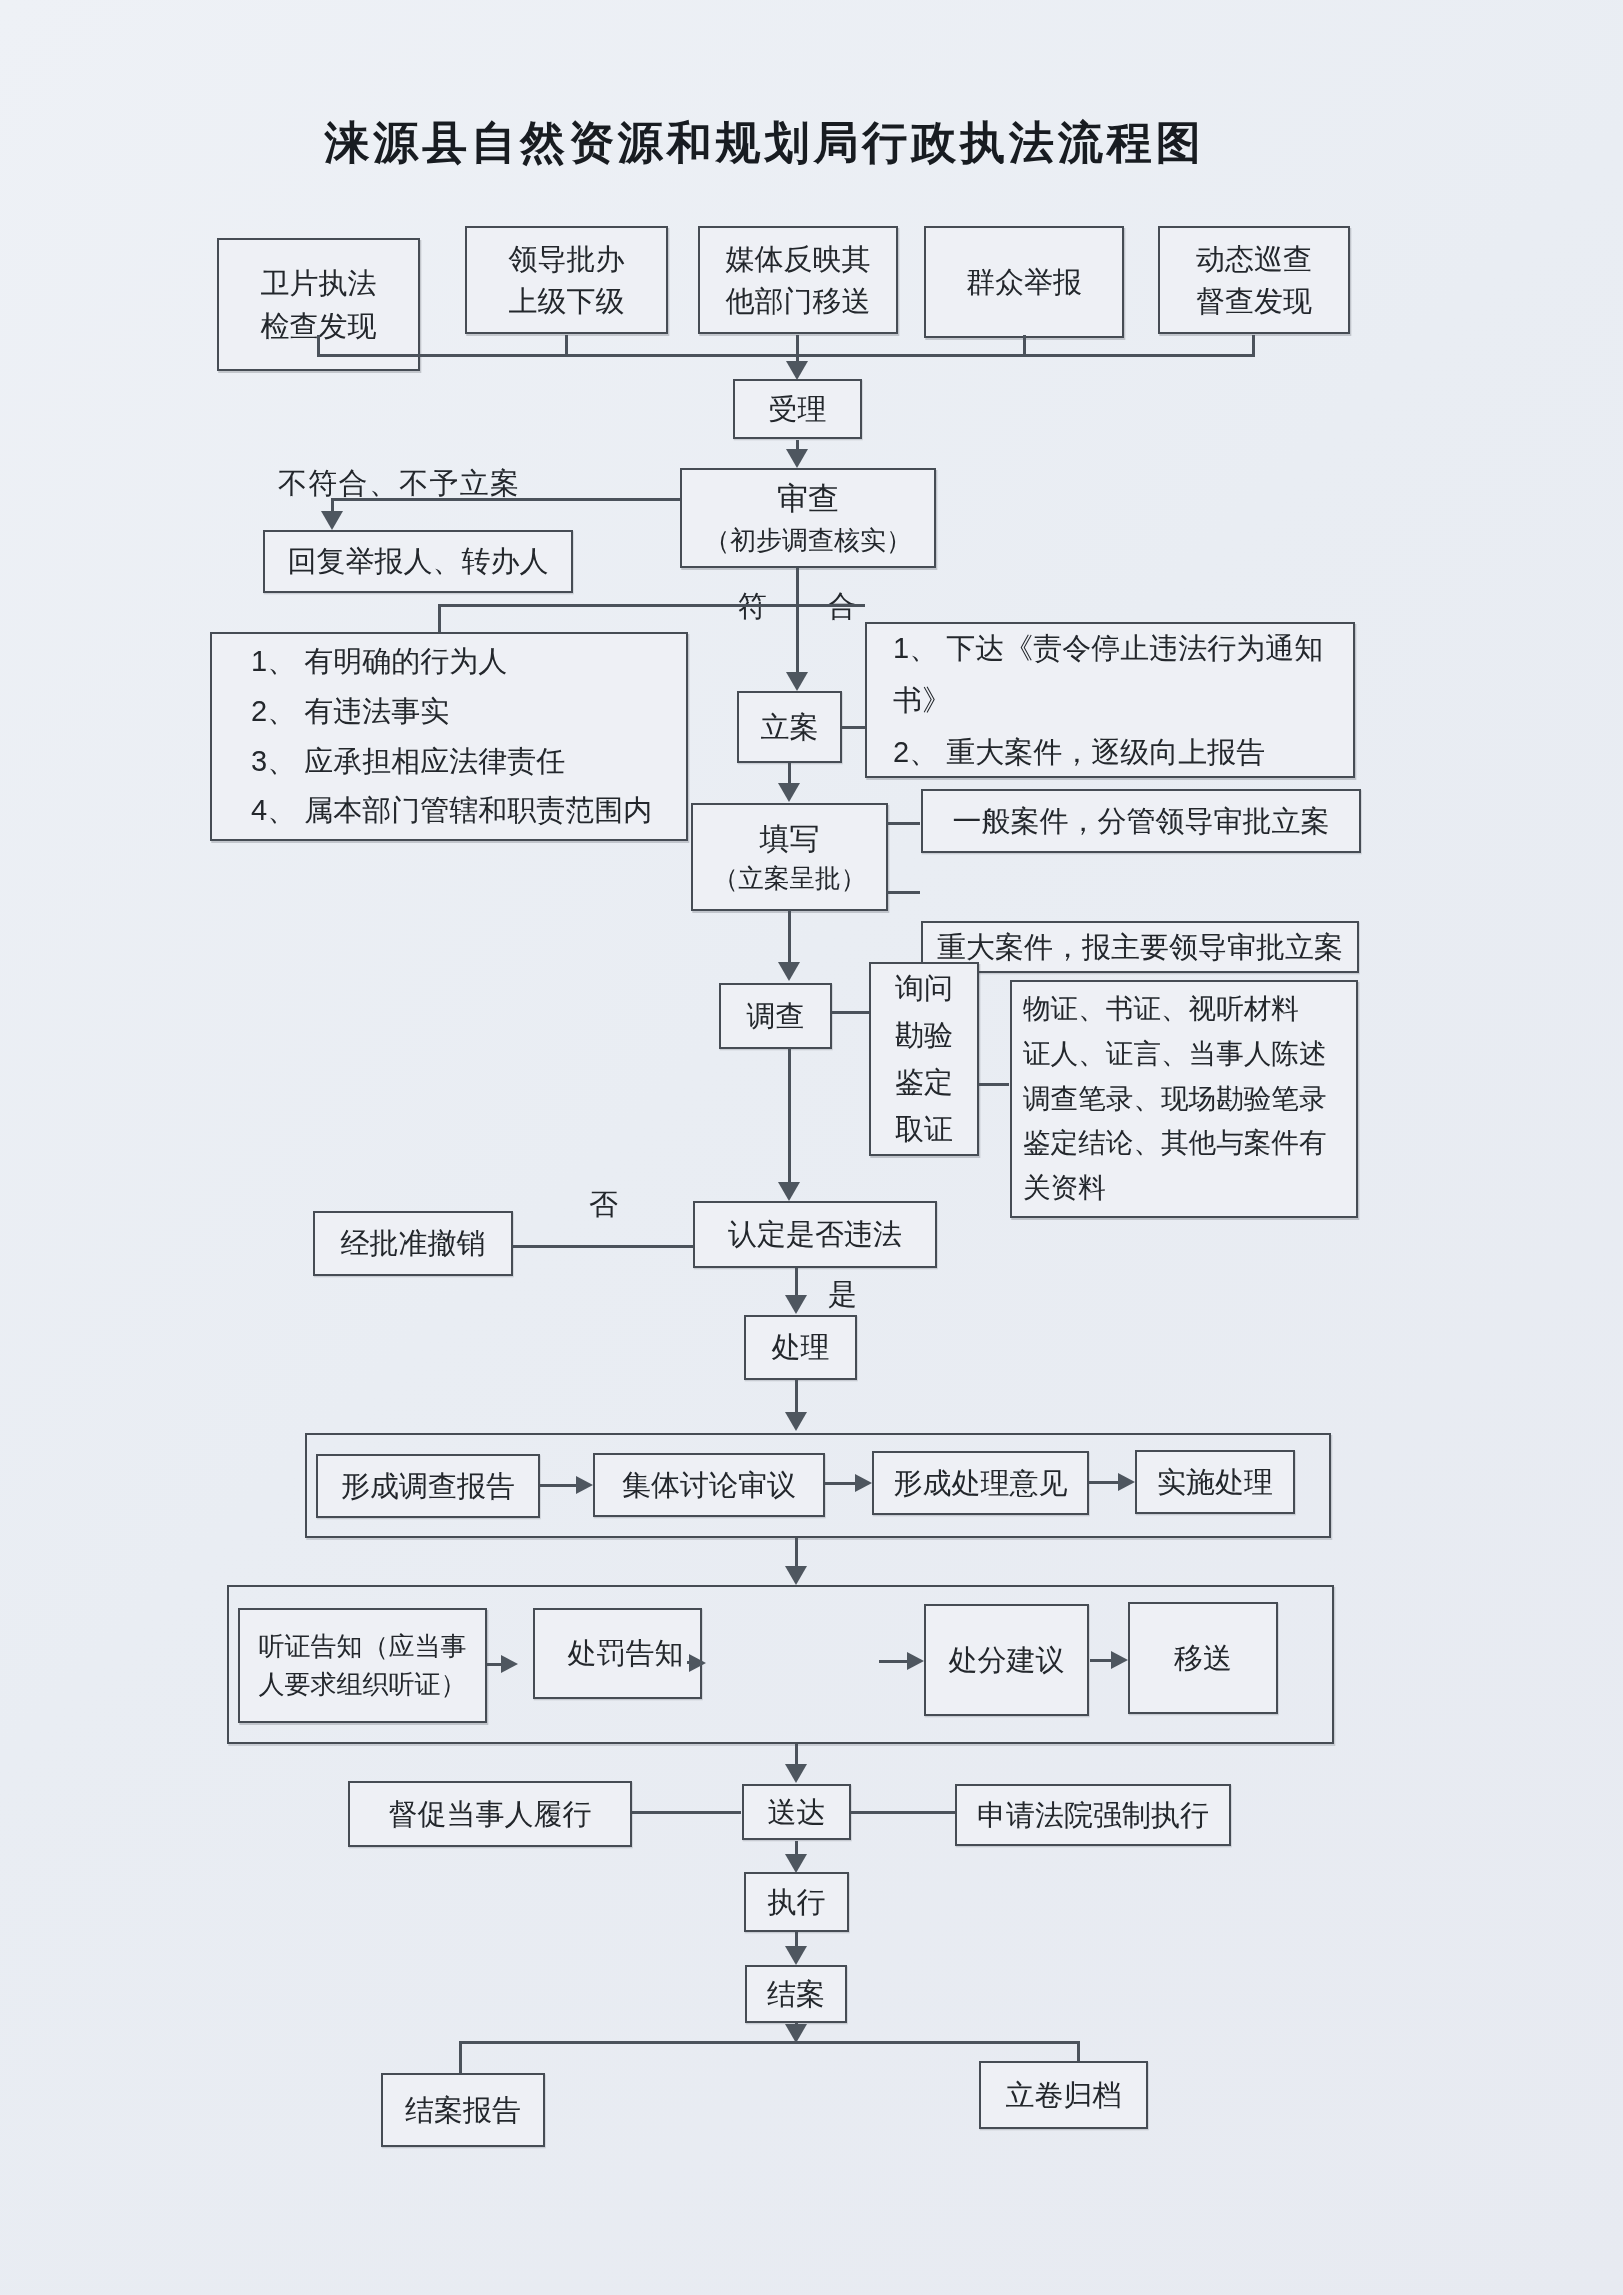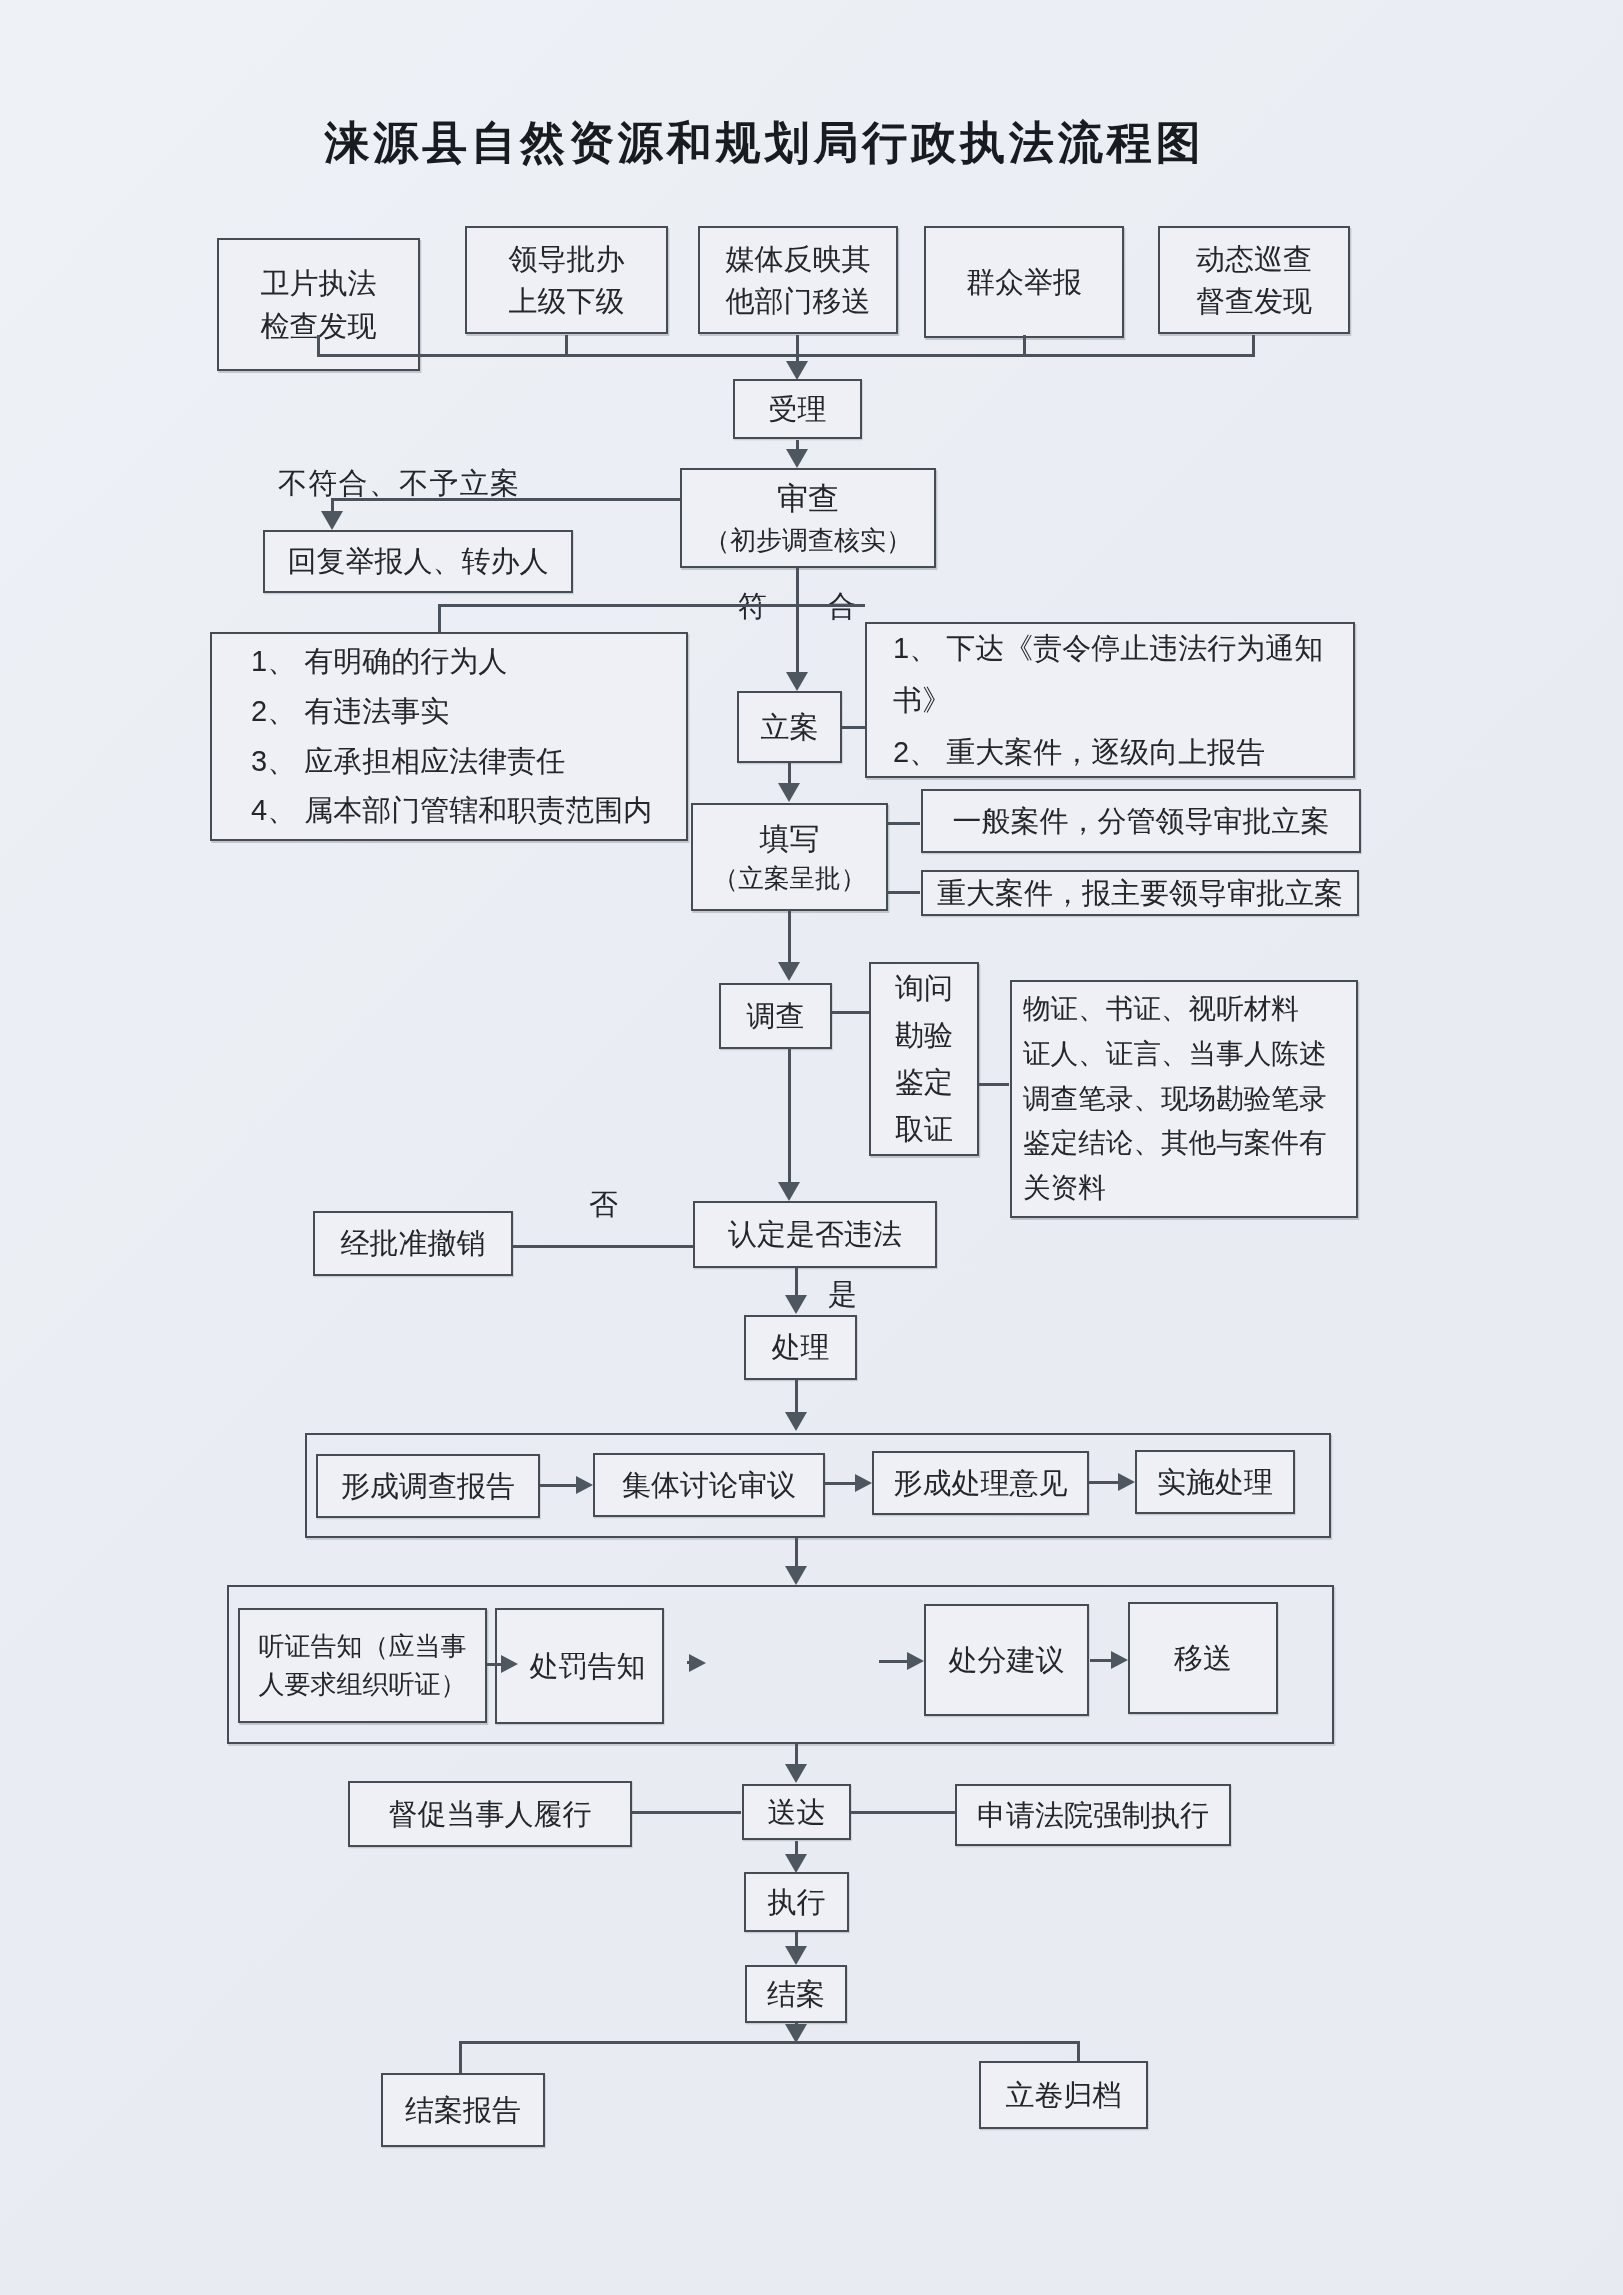--- a/index.html
+++ b/index.html
@@ -134,21 +134,21 @@
 
   <div class="node" style="left:691px;top:803px;width:197px;height:108px;">
     <span class="ln" style="font-size:30px;">填写</span>
     <span class="ln" style="font-size:25.6px;">（立案呈批）</span>
   </div>
   <div class="hline" style="left:887px;top:822px;width:33px;"></div>
   <div class="hline" style="left:887px;top:891px;width:33px;"></div>
   <div class="node plain" style="left:921px;top:789px;width:440px;height:64px;">
     <span class="ln">一般案件，分管领导审批立案</span>
   </div>
-  <div class="node plain" style="left:921px;top:870px;width:438px;height:46px;">
+  <div class="node plain" style="left:921px;top:921px;width:438px;height:52px;">
     <span class="ln">重大案件，报主要领导审批立案</span>
   </div>
 
   <div class="vline" style="left:788px;top:910px;height:53px;"></div>
   <div class="ah-down" style="left:778px;top:962px;"></div>
 
   <div class="node plain" style="left:719px;top:983px;width:113px;height:66px;">
     <span class="ln">调查</span>
   </div>
   <div class="hline" style="left:832px;top:1011px;width:37px;"></div>
@@ -212,21 +212,21 @@
   <div class="ah-right" style="left:1118px;top:1473px;"></div>
 
   <div class="vline" style="left:795px;top:1538px;height:29px;"></div>
   <div class="ah-down" style="left:785px;top:1566px;"></div>
 
   <div class="container-box" style="left:227px;top:1585px;width:1107px;height:159px;"></div>
   <div class="node" style="left:238px;top:1608px;width:249px;height:115px;font-size:26px;">
     <span class="ln">听证告知（应当事</span>
     <span class="ln">人要求组织听证）</span>
   </div>
-  <div class="node plain" style="left:495px;top:1608px;width:169px;height:116px;padding-left:16px;">
+  <div class="node plain" style="left:533px;top:1608px;width:169px;height:91px;padding-left:16px;">
     <span class="ln">处罚告知</span>
   </div>
   <div class="node plain" style="left:924px;top:1604px;width:165px;height:112px;">
     <span class="ln">处分建议</span>
   </div>
   <div class="node plain" style="left:1128px;top:1602px;width:150px;height:112px;">
     <span class="ln">移送</span>
   </div>
   <div class="hline" style="left:487px;top:1663px;width:14.4px;"></div>
   <div class="ah-right" style="left:501px;top:1655px;"></div>

